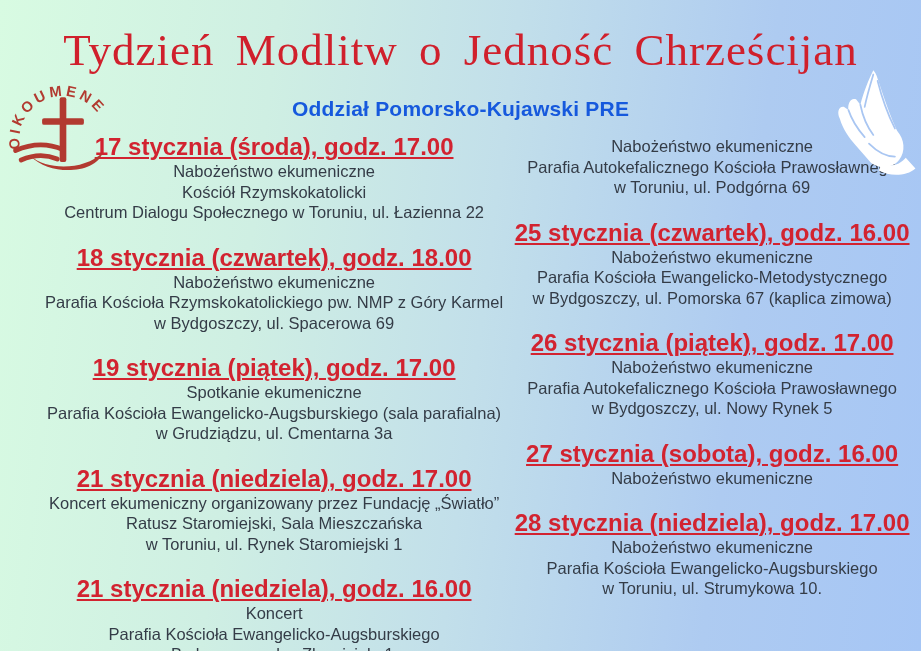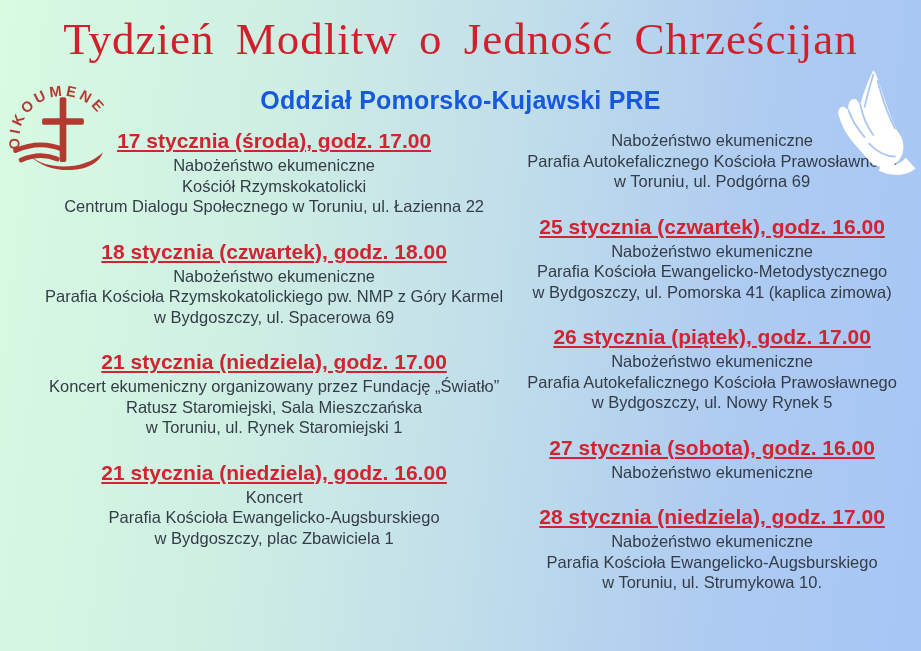--- a/index.html
+++ b/index.html
@@ -4,50 +4,50 @@
 <style>
   html,body{margin:0;padding:0;}
   body{font-family:"Liberation Sans",sans-serif;}
   .poster{
     position:relative;
     width:921px;height:651px;
     overflow:hidden;
     background:linear-gradient(97deg,#d8fbe2 0%,#cfefe3 28%,#c2dfea 52%,#aecbf1 78%,#a6c6f5 100%);
   }
   .title{
-    margin:4px;padding-top:12px;
+    margin:15px;padding-top:12px;
     font-family:"Liberation Serif",serif;
     font-weight:400;
     font-size:45px;line-height:1.05;
     letter-spacing:1px;word-spacing:9px;
     color:var(--title-red,#d0202c);
     text-align:center;
     white-space:nowrap;
   }
   .subtitle{
     margin-top:23px;
-    font-size:25px;font-weight:700;
+    font-size:21px;font-weight:700;
     color:var(--subtitle-blue,#1659dd);
     text-align:center;
     letter-spacing:.2px;
   }
   .logo-oikoumene{position:absolute;left:6px;top:56px;width:114px;height:132px;}
   .praying-hands{position:absolute;right:-4px;top:68px;width:112px;height:108px;}
   .events{
     margin-top:15px;
     padding-left:45px;
     display:grid;
     grid-template-columns:1fr 1fr;
   }
   .col{display:flex;flex-direction:column;}
   .event{margin-bottom:24px;}
   .event-date{
     display:flex;justify-content:center;
     white-space:nowrap;
-    font-size:21px;font-weight:700;line-height:22px;
+    font-size:24px;font-weight:700;line-height:22px;
     color:var(--date-red,#d22330);
     text-decoration:underline;
     text-decoration-thickness:2px;
     text-underline-offset:2px;
     margin-bottom:3px;
   }
   .event-line{
     display:flex;justify-content:center;
     white-space:nowrap;
     font-size:16.5px;line-height:20.5px;
@@ -108,20 +108,26 @@
         <div class="event-line">Kościół Rzymskokatolicki</div>
         <div class="event-line">Centrum Dialogu Społecznego w Toruniu, ul. Łazienna 22</div>
       </div>
       <div class="event">
         <div class="event-date">18 stycznia (czwartek), godz. 18.00</div>
         <div class="event-line">Nabożeństwo ekumeniczne</div>
         <div class="event-line">Parafia Kościoła Rzymskokatolickiego pw. NMP z Góry Karmel</div>
         <div class="event-line">w Bydgoszczy, ul. Spacerowa 69</div>
       </div>
       <div class="event">
+        <div class="event-date">19 stycznia (piątek), godz. 17.00</div>
+        <div class="event-line">Spotkanie ekumeniczne</div>
+        <div class="event-line">Parafia Kościoła Ewangelicko-Augsburskiego (sala parafialna)</div>
+        <div class="event-line">w Grudziądzu, ul. Cmentarna 3a</div>
+      </div>
+      <div class="event">
         <div class="event-date">21 stycznia (niedziela), godz. 17.00</div>
         <div class="event-line">Koncert ekumeniczny organizowany przez Fundację „Światło”</div>
         <div class="event-line">Ratusz Staromiejski, Sala Mieszczańska</div>
         <div class="event-line">w Toruniu, ul. Rynek Staromiejski 1</div>
       </div>
       <div class="event">
         <div class="event-date">21 stycznia (niedziela), godz. 16.00</div>
         <div class="event-line">Koncert</div>
         <div class="event-line">Parafia Kościoła Ewangelicko-Augsburskiego</div>
         <div class="event-line">w Bydgoszczy, plac Zbawiciela 1</div>
@@ -131,21 +137,21 @@
     <section class="col">
       <div class="event">
         <div class="event-line">Nabożeństwo ekumeniczne</div>
         <div class="event-line">Parafia Autokefalicznego Kościoła Prawosławnego</div>
         <div class="event-line">w Toruniu, ul. Podgórna 69</div>
       </div>
       <div class="event">
         <div class="event-date">25 stycznia (czwartek), godz. 16.00</div>
         <div class="event-line">Nabożeństwo ekumeniczne</div>
         <div class="event-line">Parafia Kościoła Ewangelicko-Metodystycznego</div>
-        <div class="event-line">w Bydgoszczy, ul. Pomorska 41 (kaplica zimowa)</div>
+        <div class="event-line">w Bydgoszczy, ul. Pomorska 67 (kaplica zimowa)</div>
       </div>
       <div class="event">
         <div class="event-date">26 stycznia (piątek), godz. 17.00</div>
         <div class="event-line">Nabożeństwo ekumeniczne</div>
         <div class="event-line">Parafia Autokefalicznego Kościoła Prawosławnego</div>
         <div class="event-line">w Bydgoszczy, ul. Nowy Rynek 5</div>
       </div>
       <div class="event">
         <div class="event-date">27 stycznia (sobota), godz. 16.00</div>
         <div class="event-line">Nabożeństwo ekumeniczne</div>

